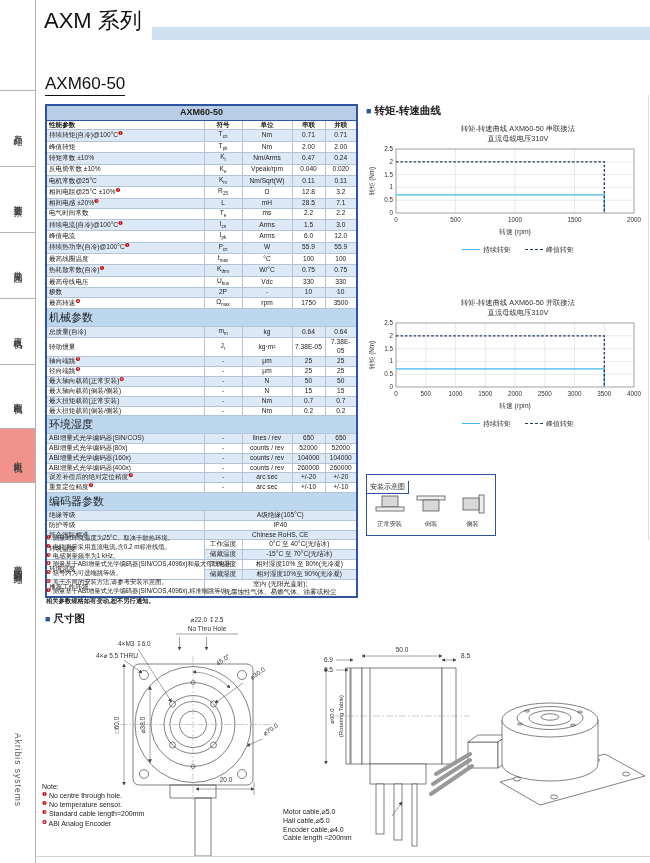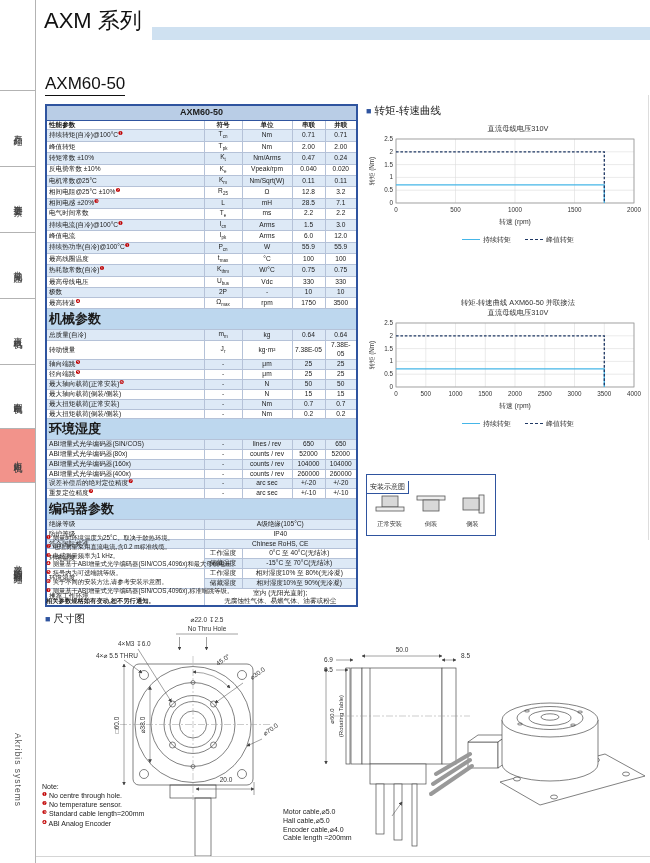--- a/index.html
+++ b/index.html
@@ -19,30 +19,30 @@
   .model-title{position:absolute;left:45px;top:74px;font-size:17px;color:#111;border-bottom:1.5px solid #111;padding-bottom:1px}
   
   .spec{position:absolute;left:45px;top:104px;width:311px;border-collapse:collapse;table-layout:fixed;border:2px solid #2f549f}
   .spec td{border:1px solid #b5c2d8;padding:0 2px;font-size:6.6px;line-height:1.35;color:#1a1a1a;overflow:hidden}
   .spec .ttl{background:#b9cde6;font-weight:bold;font-size:9px;text-align:center;line-height:1.5;border:1.5px solid #2f549f}
   .spec .cols td{font-weight:bold;background:#fff}
   .spec .cl{text-align:left}
   .spec .cc{text-align:center}
   .spec tr.b td{background:#dde9f6}
   .spec tr.w td{background:#fff}
-  .spec tr.sec td{background:#bdd7ee;font-weight:bold;text-align:left;font-size:13px;border-top:1.5px solid #2f549f;line-height:1.5}
+  .spec tr.sec td{background:#bdd7ee;font-weight:normal;text-align:left;font-size:11px;border-top:1.5px solid #2f549f;line-height:1.5}
   .spec sub{font-size:4.5px}
   .fn{color:#c00000;font-size:5.5px;position:relative;top:-2px}
   .spec .pre{white-space:normal;line-height:1.2}
   
   .notes{position:absolute;left:46px;top:534px;width:300px;font-size:6.3px;color:#222;line-height:1.4}
   .notes .fn{top:-1px}
   .disclaimer{font-weight:bold;margin-top:1px}
   
-  .sec-label{position:absolute;font-size:10.5px;font-weight:normal;color:#1a1a1a}
+  .sec-label{position:absolute;font-size:10.5px;font-weight:bold;color:#1a1a1a}
   .sq{color:#2f549f;font-size:9px;margin-right:3px}
   
   .chart{position:absolute;left:366px;width:280px}
   .ct{font-size:7.3px;color:#333;text-align:center;padding-left:24px;line-height:1.35}
   .legend{display:flex;gap:14px;justify-content:center;padding-left:24px;font-size:7px;color:#333;margin-top:1px}
   .leg{display:flex;align-items:center;gap:3px}
   .leg-line{display:inline-block;width:18px;height:0}
   svg{font-family:inherit}
   
   .mount{position:absolute;left:366px;top:474px;width:130px;height:62px;border:1px solid #2f549f;background:#fff;box-sizing:border-box}
@@ -366,21 +366,21 @@
         <div><span class="fn">❻</span> 关于不同的安装方法,请参考安装示意图。</div>
         <div><span class="fn">❼</span> 测量基于ABI增量式光学编码器(SIN/COS,4096x),标准端跳等级。</div>
       </div>
     <div class="disclaimer">相关参数规格如有变动,恕不另行通知。</div>
   </div>
 
   <div class="sec-label" style="left:366px;top:104px">
     <span class="sq">■</span><span>转矩-转速曲线</span>
   </div>
   <div>
-      <div class="chart" style="top: 124px;"><div class="ct">直流母线电压310V</div><svg width="280" height="96">
+      <div class="chart" style="top: 124px;"><div class="ct">转矩-转速曲线 AXM60-50 串联接法</div><div class="ct">直流母线电压310V</div><svg width="280" height="96">
           <line x1="30.0" y1="5" x2="30.0" y2="69" stroke="#dcdcdc" stroke-width="0.6"></line>
           <line x1="89.5" y1="5" x2="89.5" y2="69" stroke="#dcdcdc" stroke-width="0.6"></line>
           <line x1="149.0" y1="5" x2="149.0" y2="69" stroke="#dcdcdc" stroke-width="0.6"></line>
           <line x1="208.5" y1="5" x2="208.5" y2="69" stroke="#dcdcdc" stroke-width="0.6"></line>
           <line x1="268.0" y1="5" x2="268.0" y2="69" stroke="#dcdcdc" stroke-width="0.6"></line>
           <line x1="30" y1="69.0" x2="268" y2="69.0" stroke="#dcdcdc" stroke-width="0.6"></line>
           <line x1="30" y1="56.2" x2="268" y2="56.2" stroke="#dcdcdc" stroke-width="0.6"></line>
           <line x1="30" y1="43.4" x2="268" y2="43.4" stroke="#dcdcdc" stroke-width="0.6"></line>
           <line x1="30" y1="30.6" x2="268" y2="30.6" stroke="#dcdcdc" stroke-width="0.6"></line>
           <line x1="30" y1="17.8" x2="268" y2="17.8" stroke="#dcdcdc" stroke-width="0.6"></line>

